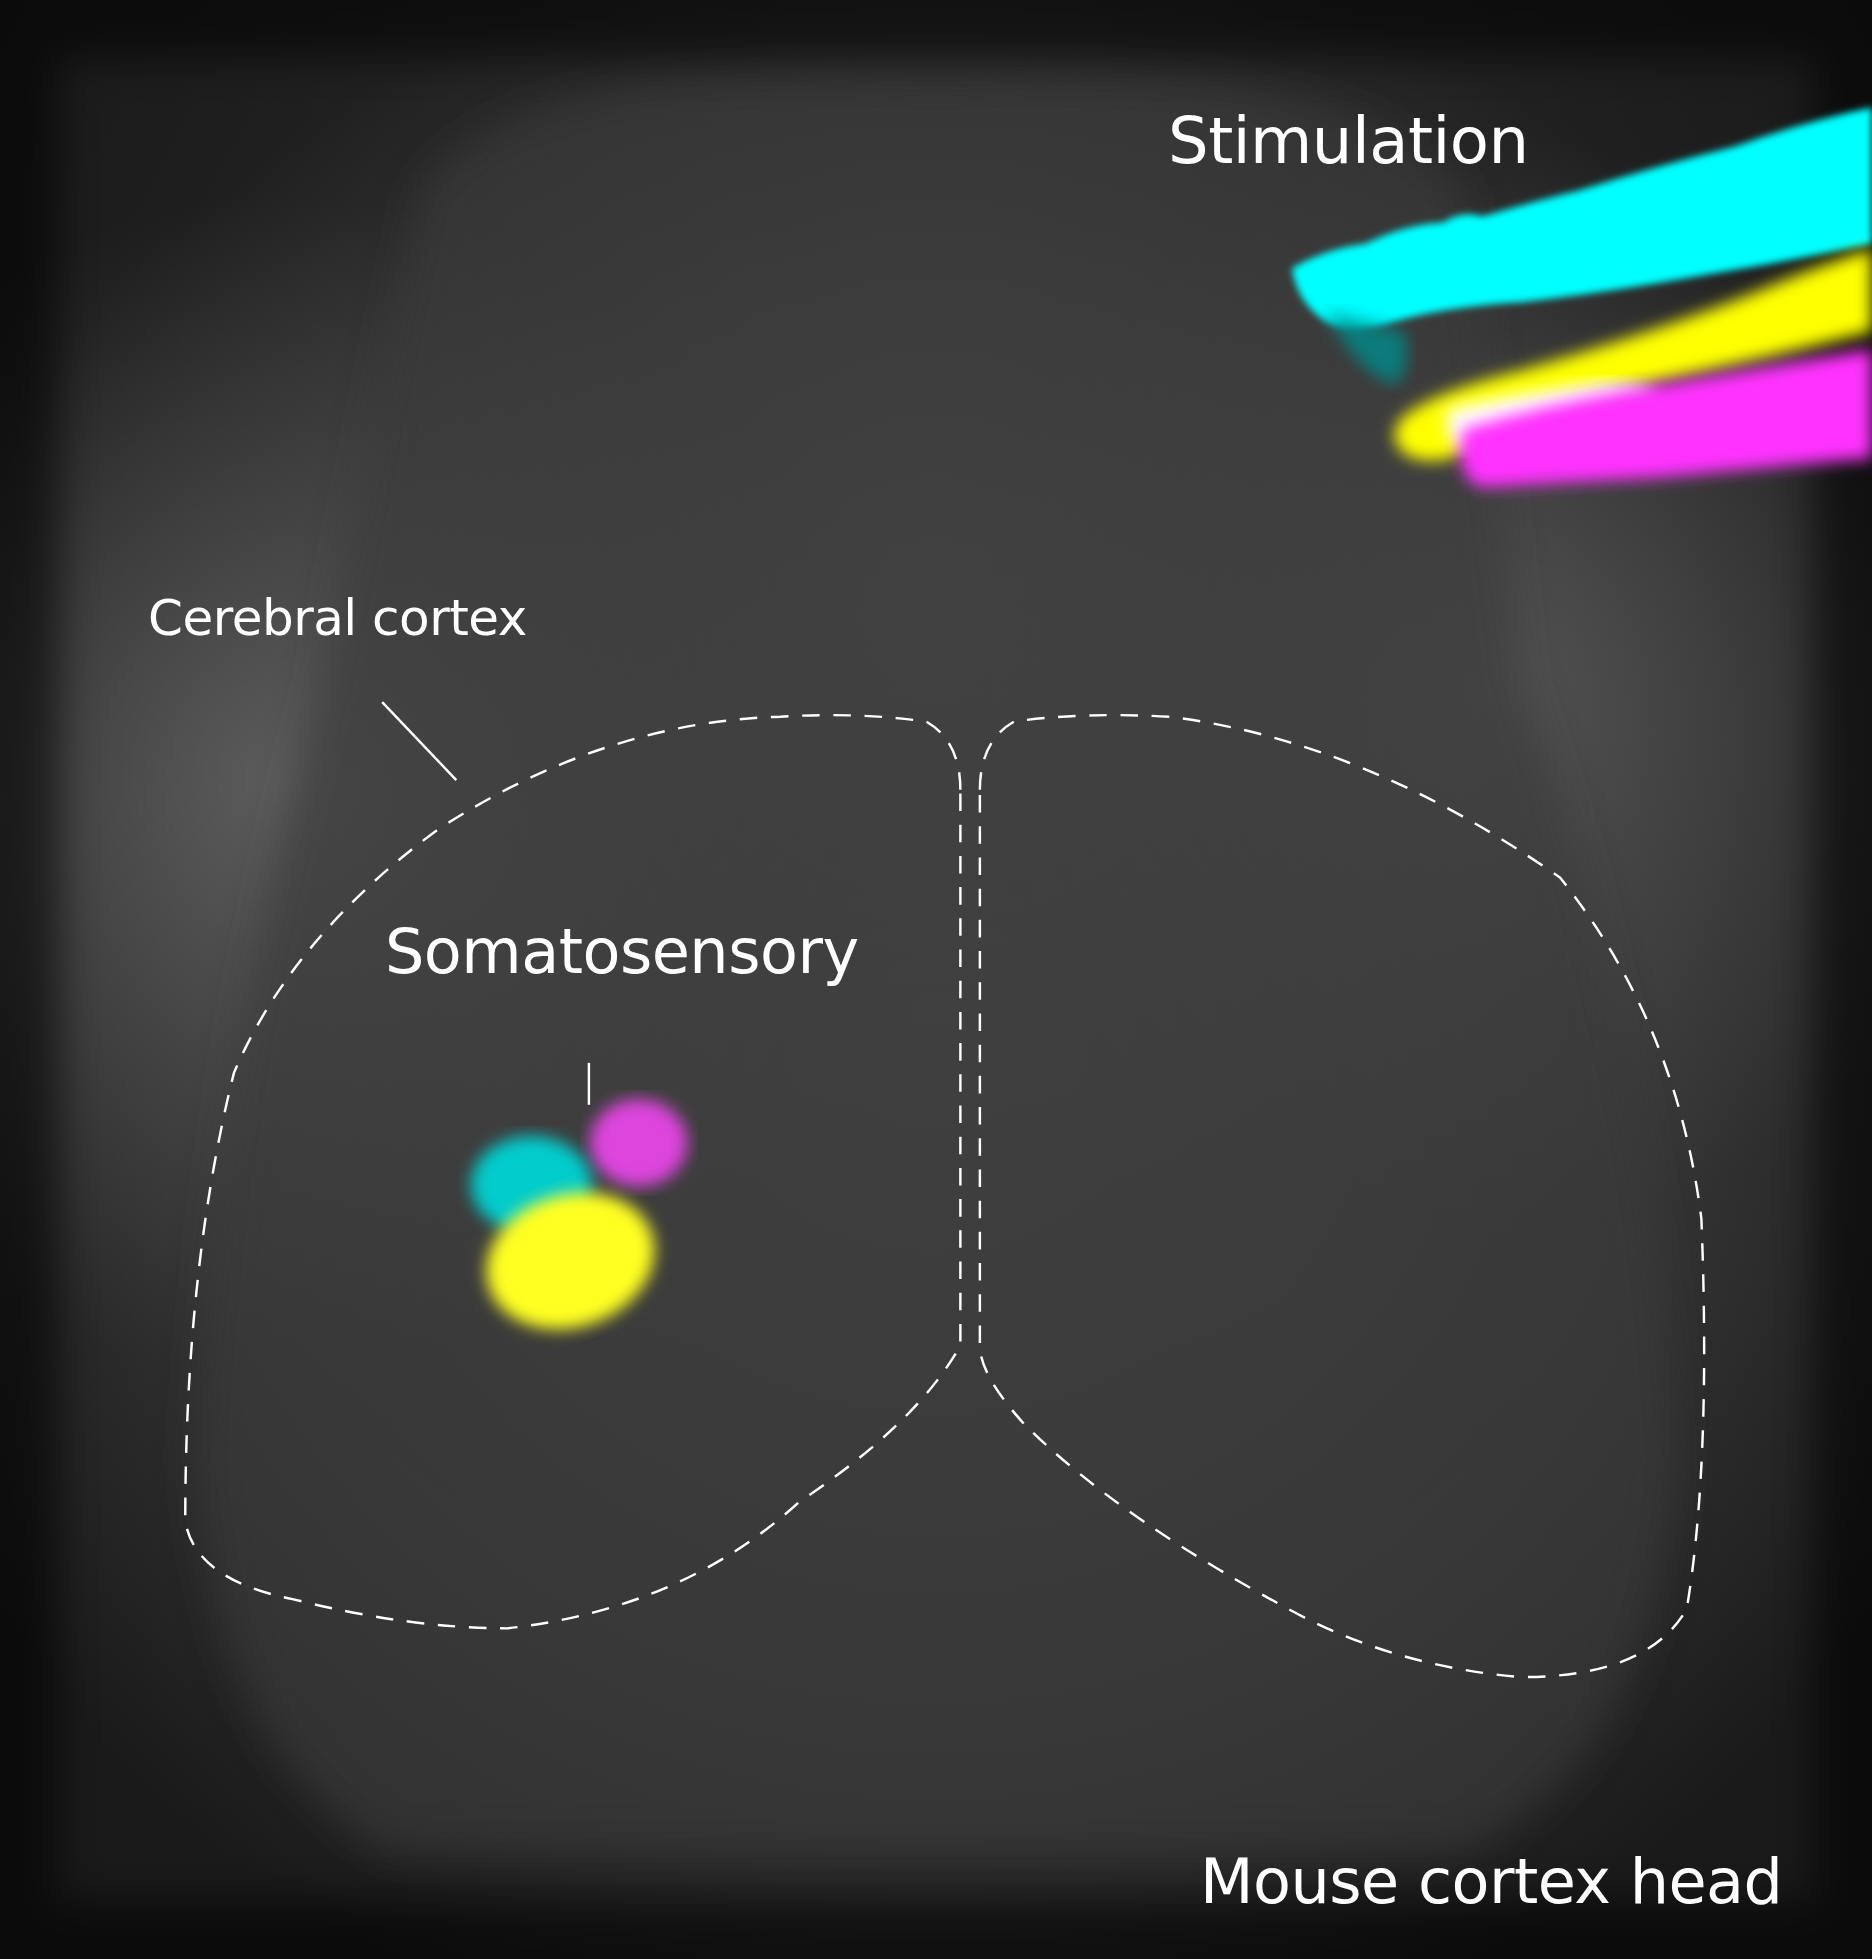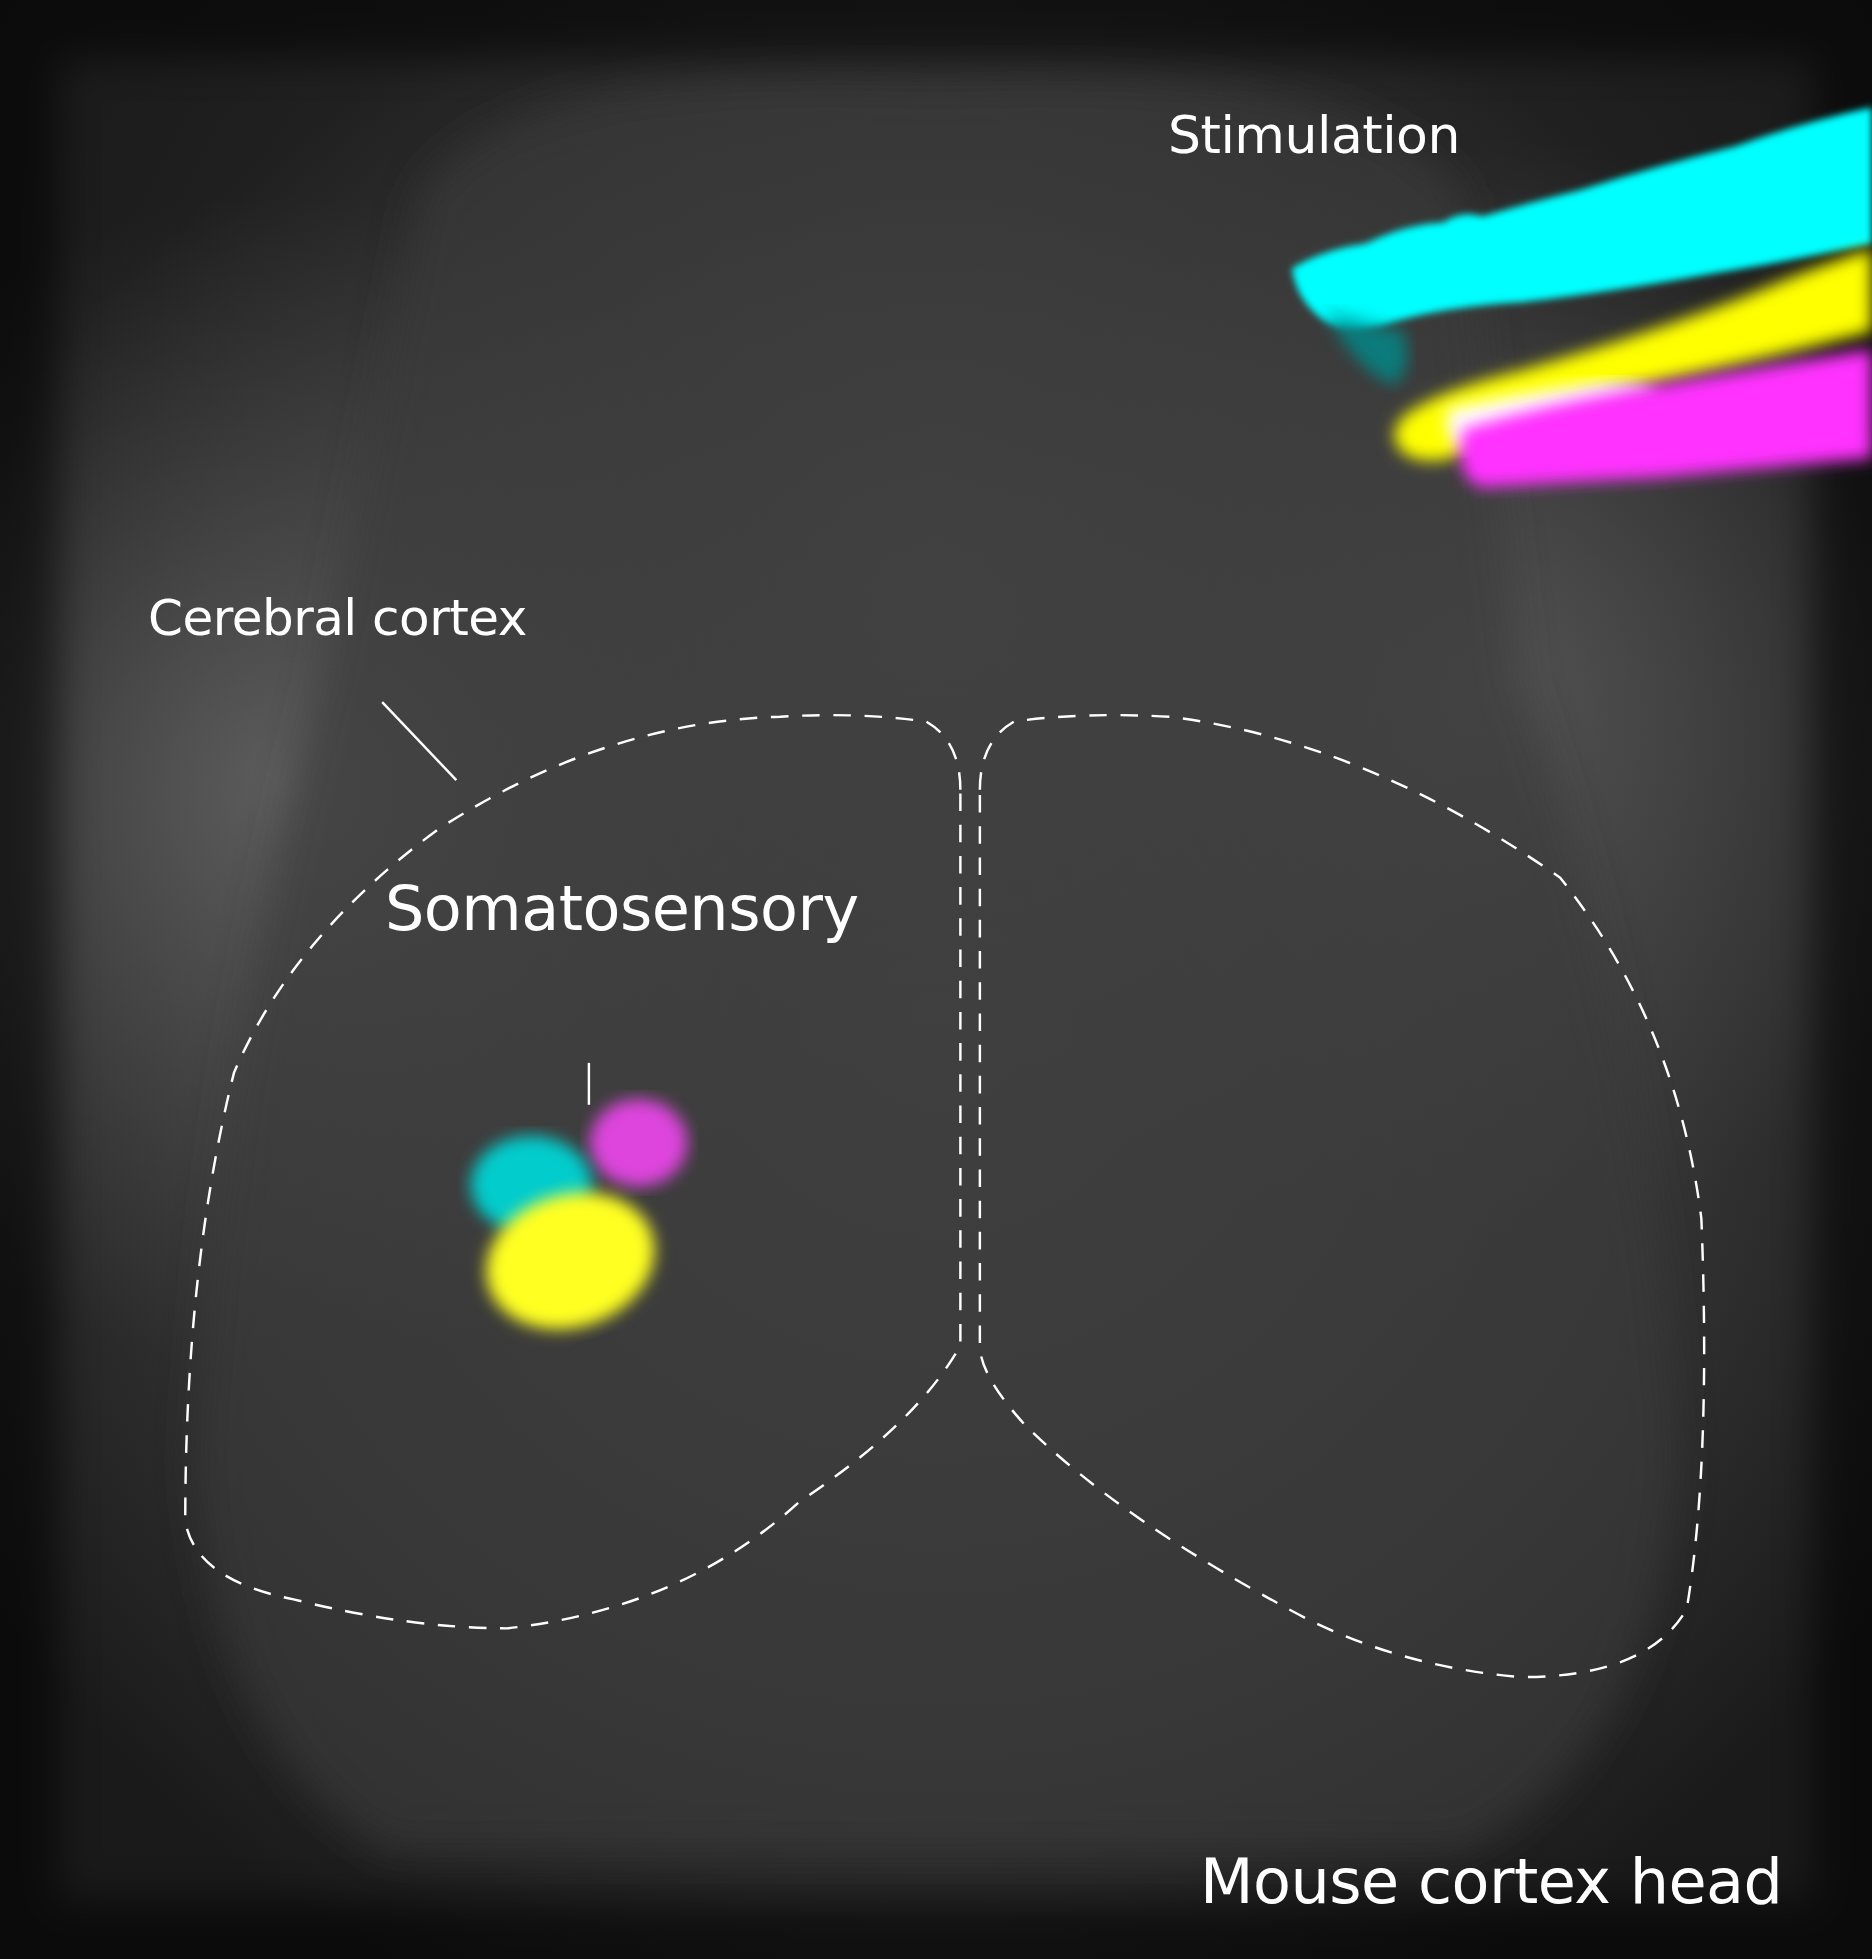--- a/index.html
+++ b/index.html
@@ -7,23 +7,23 @@
   #stage {
     position: relative; width: 1872px; height: 1959px; overflow: hidden;
     background: radial-gradient(ellipse 60% 55% at 50% 52%, #4a4a4a 0%, #3f3f3f 40%, #353535 65%, #1a1a1a 100%);
     font-family: "DejaVu Sans", "Liberation Sans", sans-serif;
   }
   .layer { position: absolute; left: 0; top: 0; width: 1872px; height: 1959px; }
   .label {
     position: absolute; color: #ffffff; font-weight: normal;
     letter-spacing: -0.5px; white-space: nowrap; line-height: 1;
   }
-  #lbl-stim { left: 1168px; top: 109px; font-size: 52px; }
+  #lbl-stim { left: 1168px; top: 109px; font-size: 64px; }
   #lbl-cortex { left: 148px; top: 593px; font-size: 50px; }
-  #lbl-soma { left: 385px; top: 866px; font-size: 62px; text-align: center; width: 468px; line-height: 86px; }
+  #lbl-soma { left: 385px; top: 909px; font-size: 62px; text-align: center; width: 468px; line-height: 86px; }
   #lbl-soma span { display: block; }
   #lbl-mouse { left: 1200px; top: 1851px; font-size: 62px; }
 </style>
 </head>
 <body>
 
 <div id="stage">
 
   <svg class="layer" viewBox="0 0 1920 2009" width="1872" height="1959">
     <defs>

